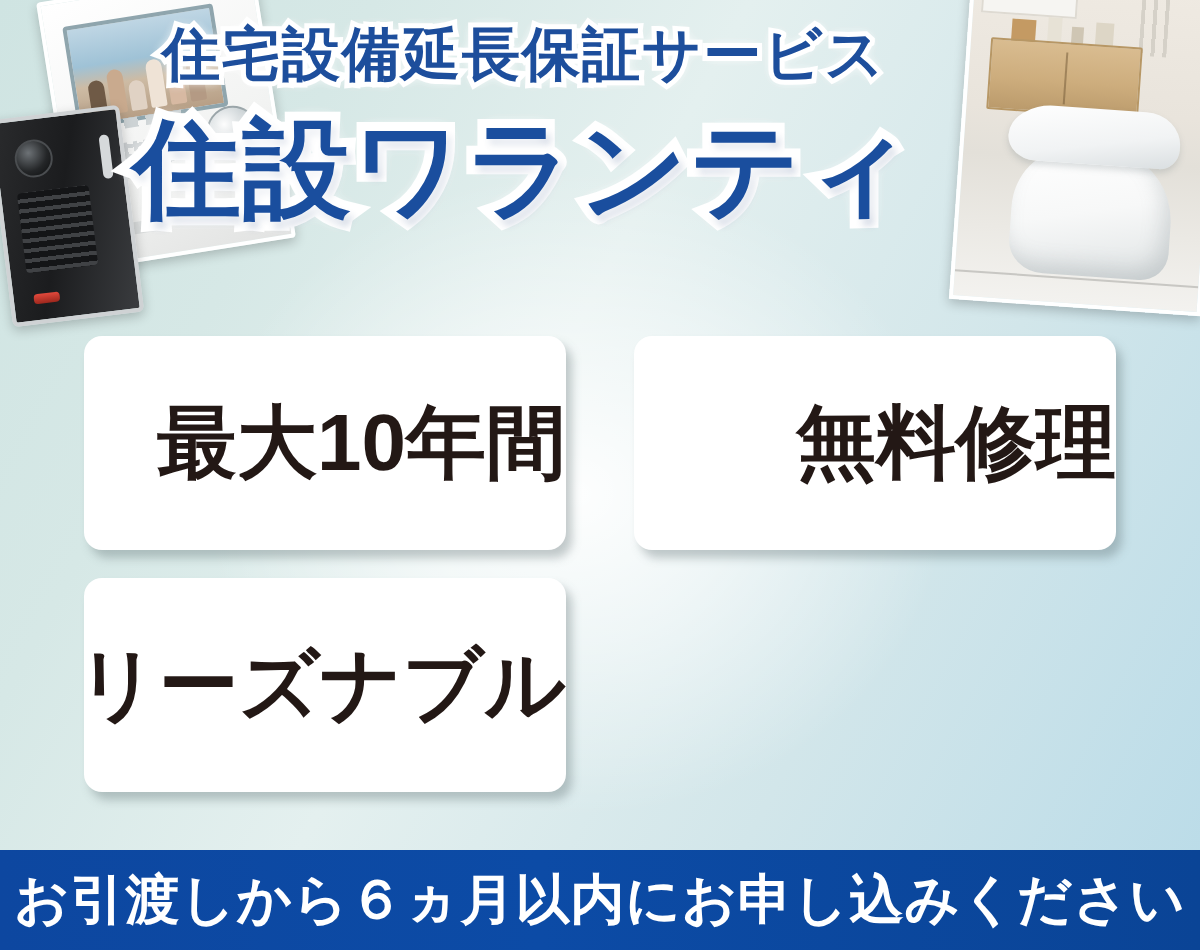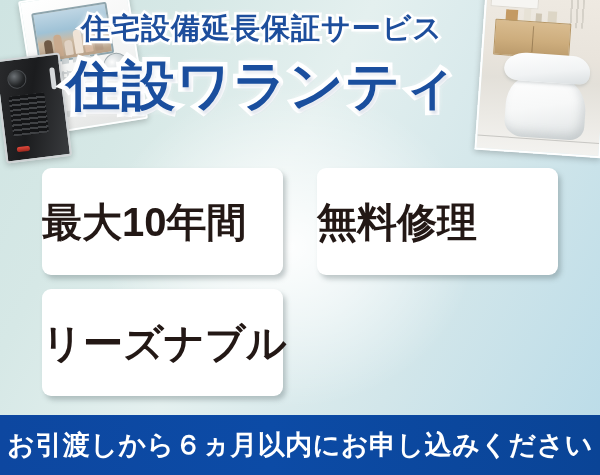--- a/index.html
+++ b/index.html
@@ -267,38 +267,38 @@
     column-gap: 34px;
     row-gap: 14px;
     z-index: 4;
   }
   .feature-card {
     background: #ffffff;
     border-radius: 9px;
     box-shadow: 3px 4px 5px rgba(90,105,110,0.35);
     display: flex;
     align-items: center;
-    justify-content: flex-start;
+    justify-content: flex-end;
   }
   .feature-label {
     font-size: 40px;
     line-height: 44px;
     font-weight: bold;
     color: #231815;
     letter-spacing: 0px;
     white-space: nowrap;
   }
 
   
   #cta-bar {
     position: absolute;
     left: 0;
     bottom: 0;
     width: 600px;
-    height: 60px;
+    height: 50px;
     background: linear-gradient(90deg, #0d47a0 0%, #0c4ba6 45%, #0a4496 100%);
     display: flex;
     align-items: center;
     justify-content: center;
     z-index: 6;
   }
   .cta-text {
     font-size: 27px;
     line-height: 32px;
     font-weight: bold;

